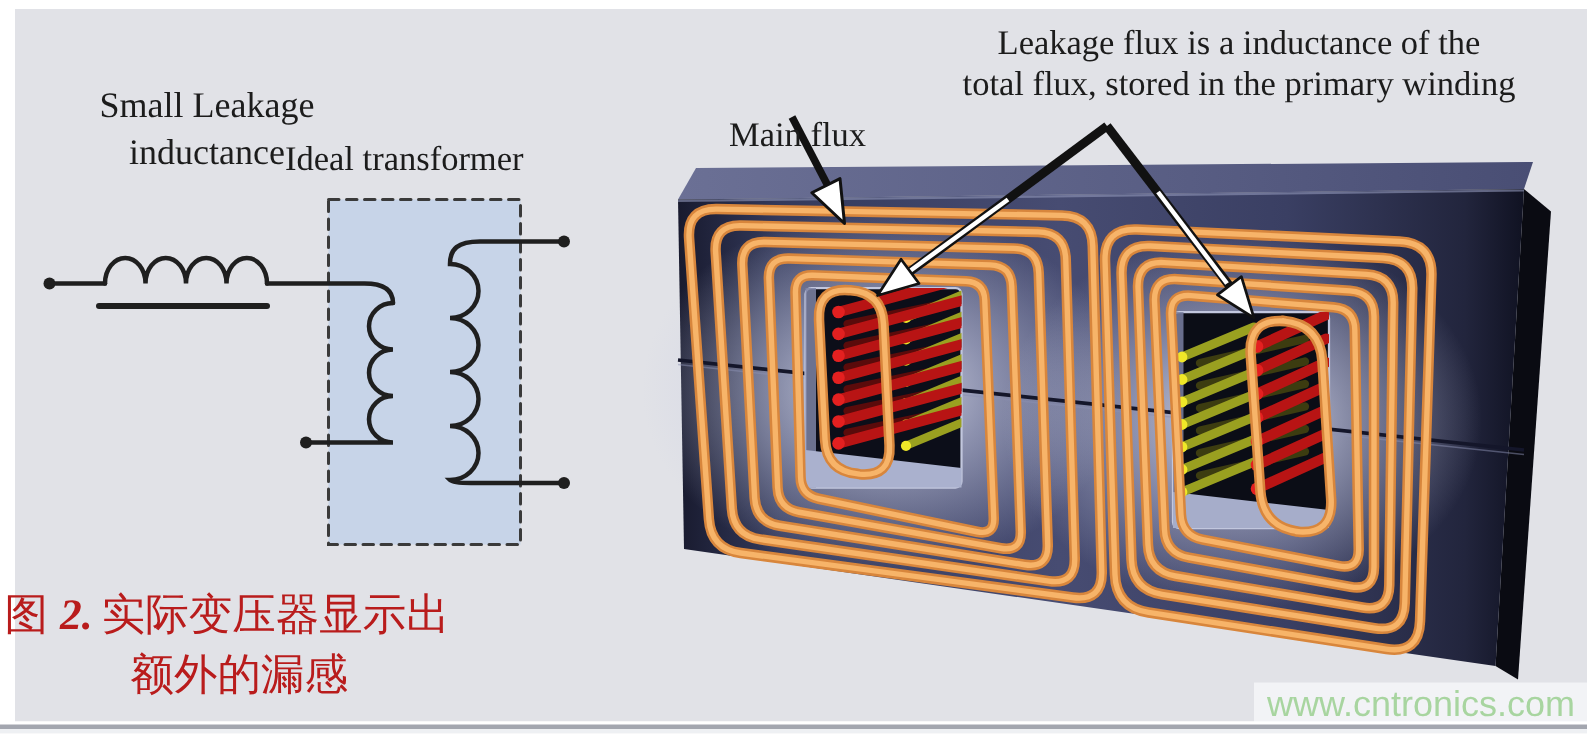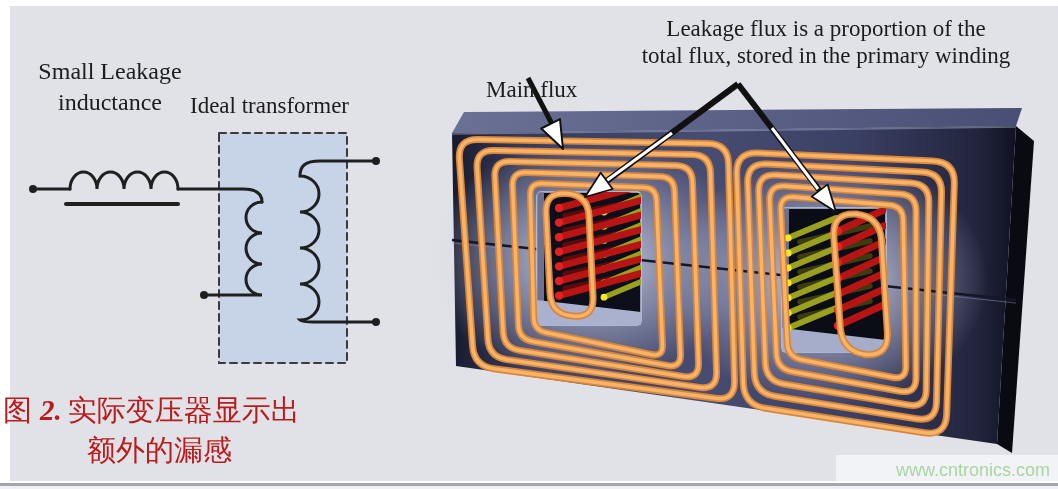--- a/index.html
+++ b/index.html
@@ -1,34 +1,34 @@
 <!DOCTYPE html>
 <html><head>
 <meta charset="utf-8">
 <style>
   html,body{margin:0;padding:0;background:#ffffff;}
   #stage{position:relative;width:1058px;height:489px;overflow:hidden;
          font-family:"Liberation Serif","DejaVu Serif",serif;background:#ffffff;}
   #panel{position:absolute;left:10px;top:6px;width:1048px;height:475px;background:#e1e2e7;}
   #gfx{position:absolute;left:0;top:0;}
   .lbl{position:absolute;color:#1c1c1c;}
-  #lbl-small-leakage{left:34px;top:56px;width:152px;text-align:center;
+  #lbl-small-leakage{left:62px;top:56px;width:152px;text-align:center;
       font-size:24px;line-height:31px;}
   #lbl-ideal-transformer{left:190px;top:93px;font-size:23px;white-space:nowrap;}
   #lbl-main-flux{left:486px;top:49px;font-size:23px;white-space:nowrap;margin-top:28px;}
   #lbl-leakage-note{left:625px;top:15px;width:402px;text-align:center;
       font-size:23px;line-height:27px;}
   #lbl-leakage-note span{display:block;white-space:nowrap;}
   #caption{position:absolute;left:3px;top:390px;color:#b91c1c;font-size:29px;line-height:40px;}
   #caption .fig-num{font-weight:bold;font-style:italic;padding:0 6px 0 8px;}
   #caption .cap2{display:block;margin-left:84px;}
   #watermark{position:absolute;left:836px;top:455px;width:222px;height:30px;
       background:rgba(246,247,250,0.78);display:flex;align-items:center;justify-content:flex-end;}
   #watermark span{font-family:"Liberation Sans","DejaVu Sans",sans-serif;
-      font-size:18px;color:#a8d5a0;padding-right:8px;}
+      font-size:24px;color:#a8d5a0;padding-right:8px;}
   #bottom-bar{position:absolute;left:0;top:481px;width:1058px;height:8px;background:#ffffff;}
   #bottom-line{position:absolute;left:0;top:483px;width:1058px;height:3px;background:#a3a6af;}
   #bottom-under{position:absolute;left:0;top:486px;width:1058px;height:3px;background:#eef0f3;}
 </style>
 </head>
 <body>
 
 <div id="stage">
   <div id="panel"></div>
 
@@ -218,21 +218,21 @@
         <line x1="772" y1="128" x2="818" y2="189" stroke="#fff" stroke-width="3"></line>
         <polygon points="836,212 811.6,196.6 827.6,184.4" fill="#fff" stroke="#111" stroke-width="1.8" stroke-linejoin="round"></polygon>
       </g>
     </g>
   </svg>
 
   <div class="lbl" id="lbl-small-leakage">Small Leakage inductance</div>
   <div class="lbl" id="lbl-ideal-transformer">Ideal transformer</div>
   <div class="lbl" id="lbl-main-flux">Main flux</div>
   <div class="lbl" id="lbl-leakage-note">
-    <span>Leakage flux is a proportion of the</span>
+    <span>Leakage flux is a inductance of the</span>
     <span>total flux, stored in the primary winding</span>
   </div>
 
   <div id="caption">
     <span>图</span><span class="fig-num">2.</span><span>实际变压器显示出</span>
     <span class="cap2">额外的漏感</span>
   </div>
 
   <div id="watermark">
     <span>www.cntronics.com</span>

